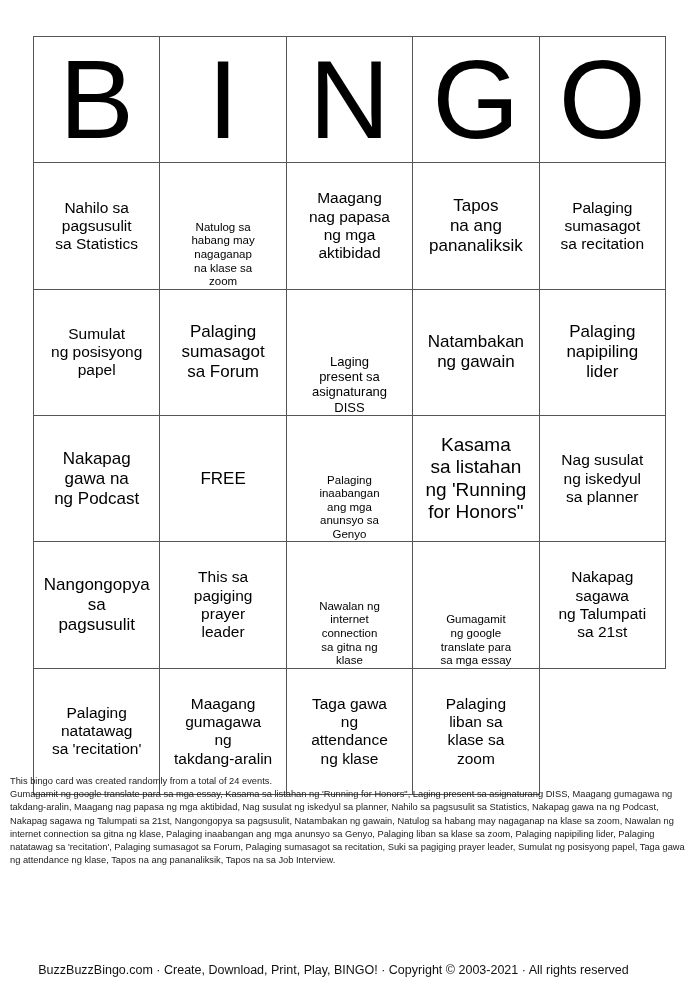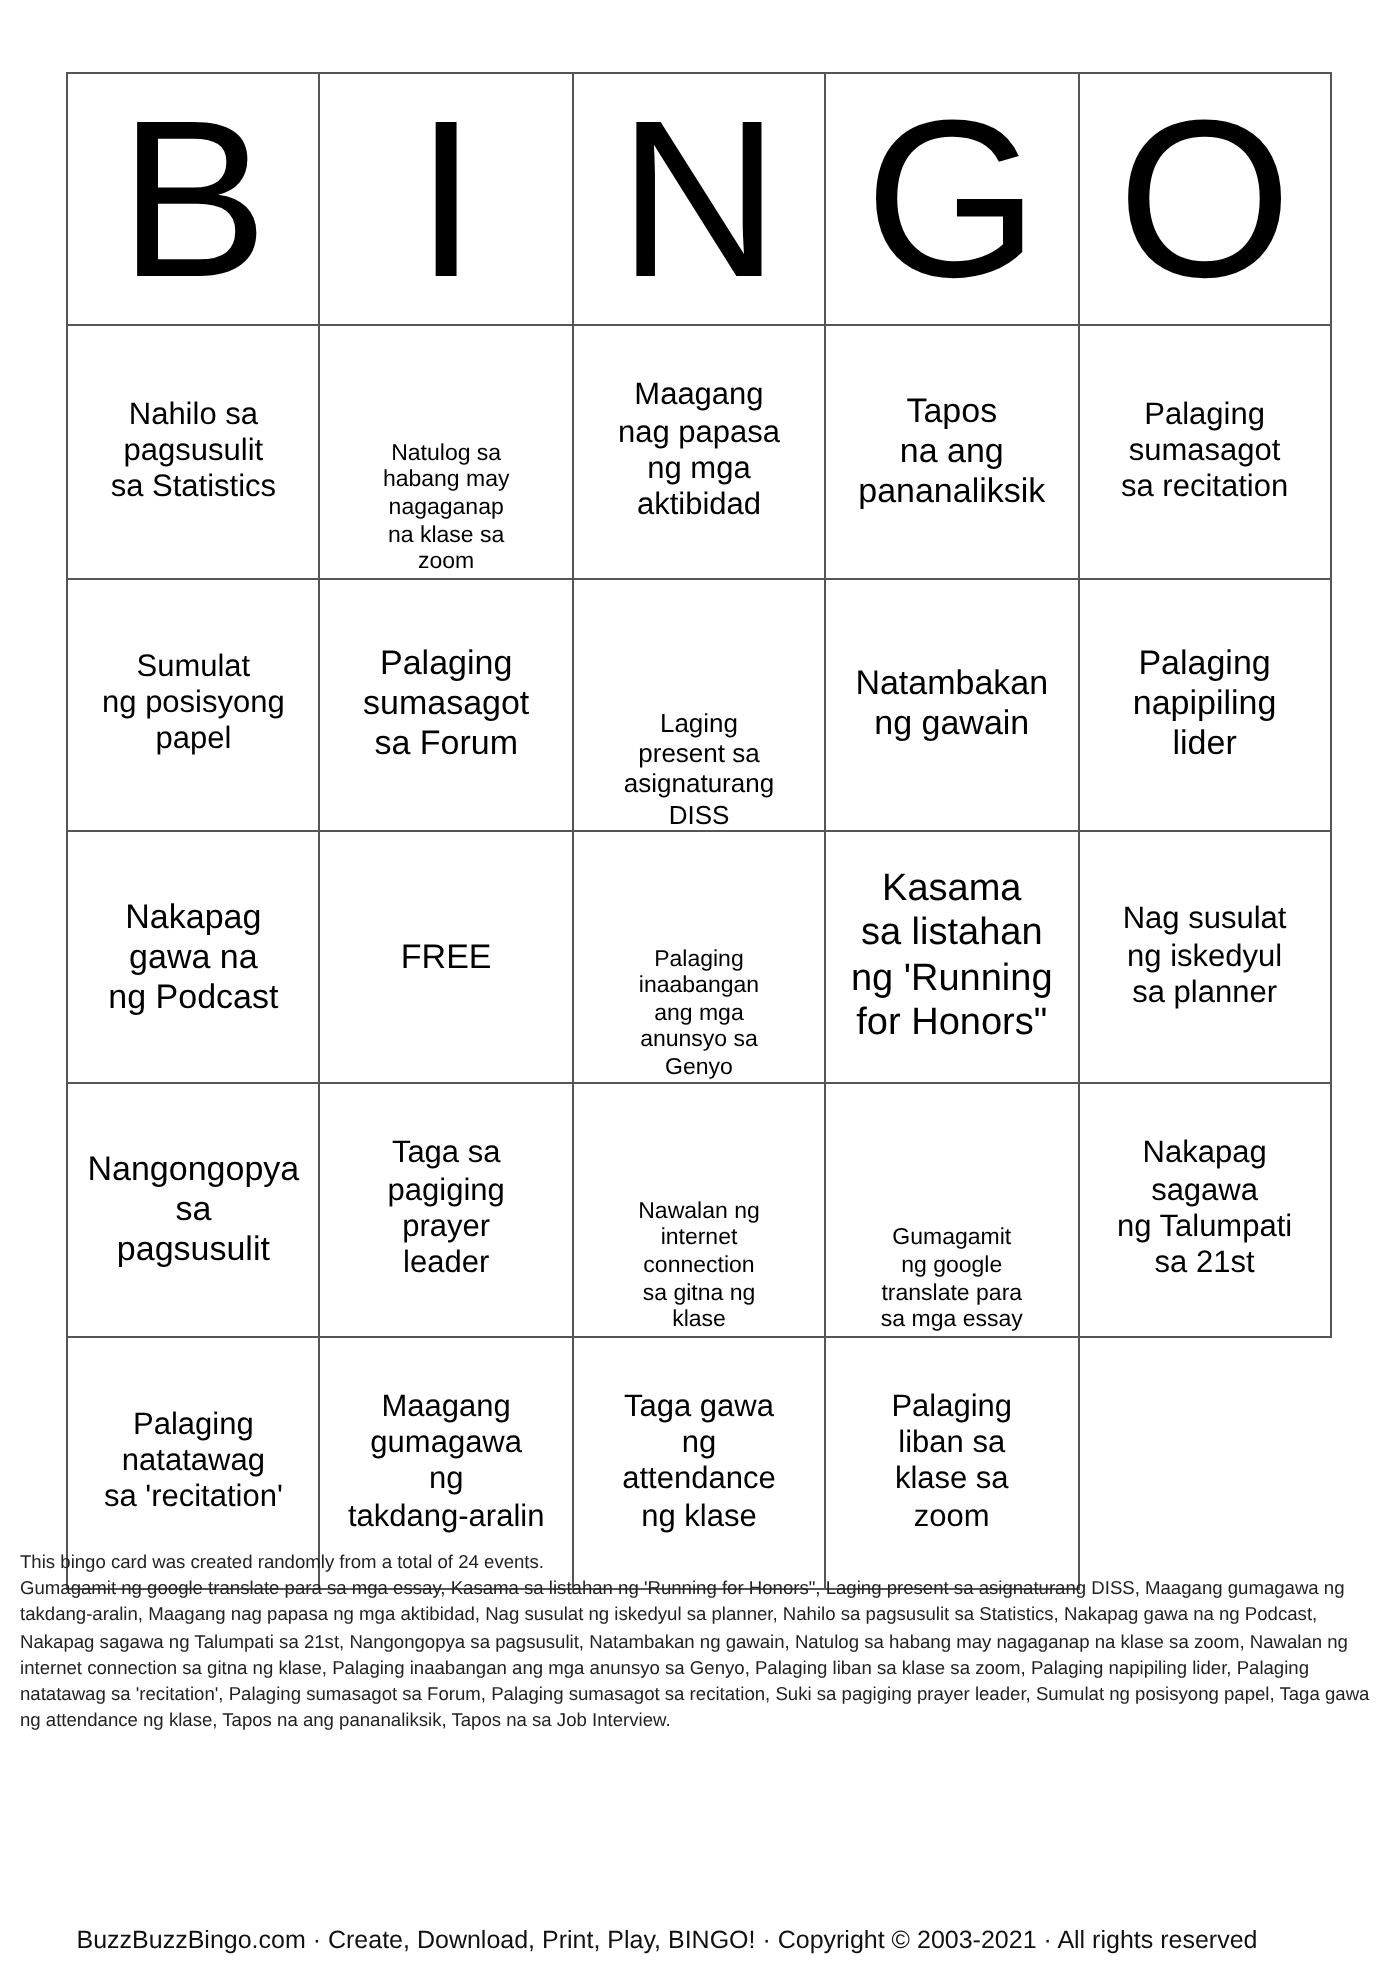--- a/index.html
+++ b/index.html
@@ -121,21 +121,21 @@
       <span>Nag susulat
 ng iskedyul
 sa planner</span>
     </div>
   <div class="cell sz-l">
       <span>Nangongopya
 sa
 pagsusulit</span>
     </div>
   <div class="cell sz-m">
-      <span>Taga sa
+      <span>This sa
 pagiging
 prayer
 leader</span>
     </div>
   <div class="cell sz-s">
       <span>Nawalan ng
 internet
 connection
 sa gitna ng
 klase</span>

